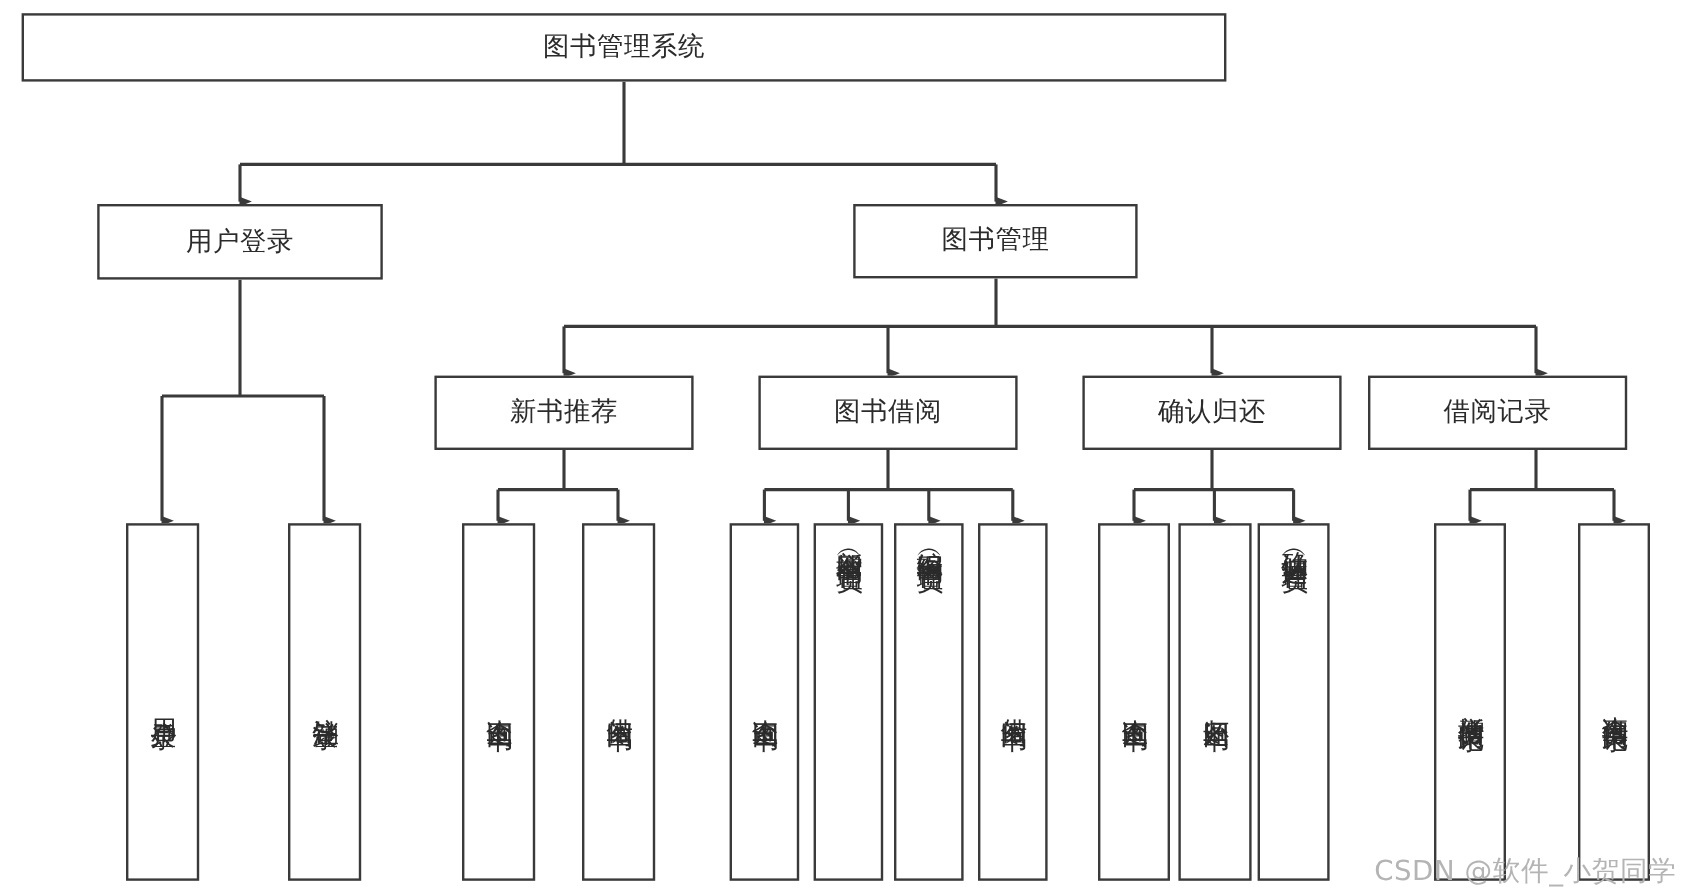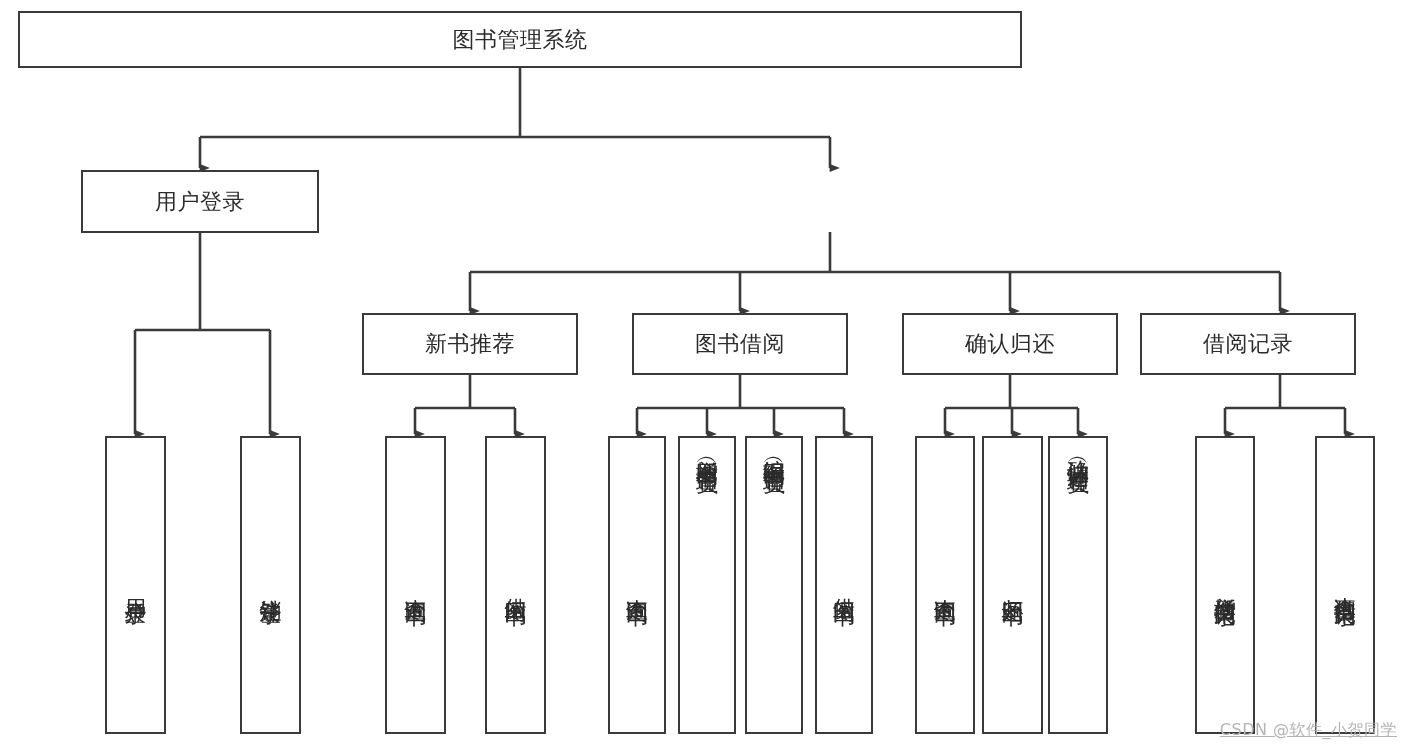--- a/index.html
+++ b/index.html
@@ -58,26 +58,25 @@
   .node.vertical.centered {
     align-items: center;
   }
   .node.vertical.topped {
     align-items: flex-start;
   }
   .watermark {
     position: absolute;
     right: 8px;
     bottom: 6px;
-    font-size: 16px;
+    font-size: 23px;
     color: #b4b4b4;
     letter-spacing: 0.5px;
     z-index: 3;
     white-space: nowrap;
-    text-decoration: underline;
   }
 </style>
 </head>
 <body>
 
 <div id="diagram-root">
 
   <svg class="connectors" viewBox="0 0 1405 747" xmlns="http://www.w3.org/2000/svg">
     <defs>
       <marker id="arrowhead" markerWidth="9" markerHeight="11" refX="4.5" refY="10.2" orient="auto-start-reverse" markerUnits="userSpaceOnUse">
@@ -130,20 +129,23 @@
     </g>
   </svg>
 
   <div class="node" id="node-root" style="left: 18px; top: 11px; width: 1004px; height: 57px;">
     <span class="label">图书管理系统</span>
   </div>
 
   <div class="node" id="l1-0" style="left: 81px; top: 170px; width: 238px; height: 63px;">
     <span class="label">用户登录</span>
   </div>
+  <div class="node" id="l1-1" style="left: 711px; top: 170px; width: 237px; height: 62px;">
+    <span class="label">图书管理</span>
+  </div>
 
   <div class="node" id="l2-0" style="left: 362px; top: 313px; width: 216px; height: 62px;">
     <span class="label">新书推荐</span>
   </div>
   <div class="node" id="l2-1" style="left: 632px; top: 313px; width: 216px; height: 62px;">
     <span class="label">图书借阅</span>
   </div>
   <div class="node" id="l2-2" style="left: 902px; top: 313px; width: 216px; height: 62px;">
     <span class="label">确认归还</span>
   </div>

